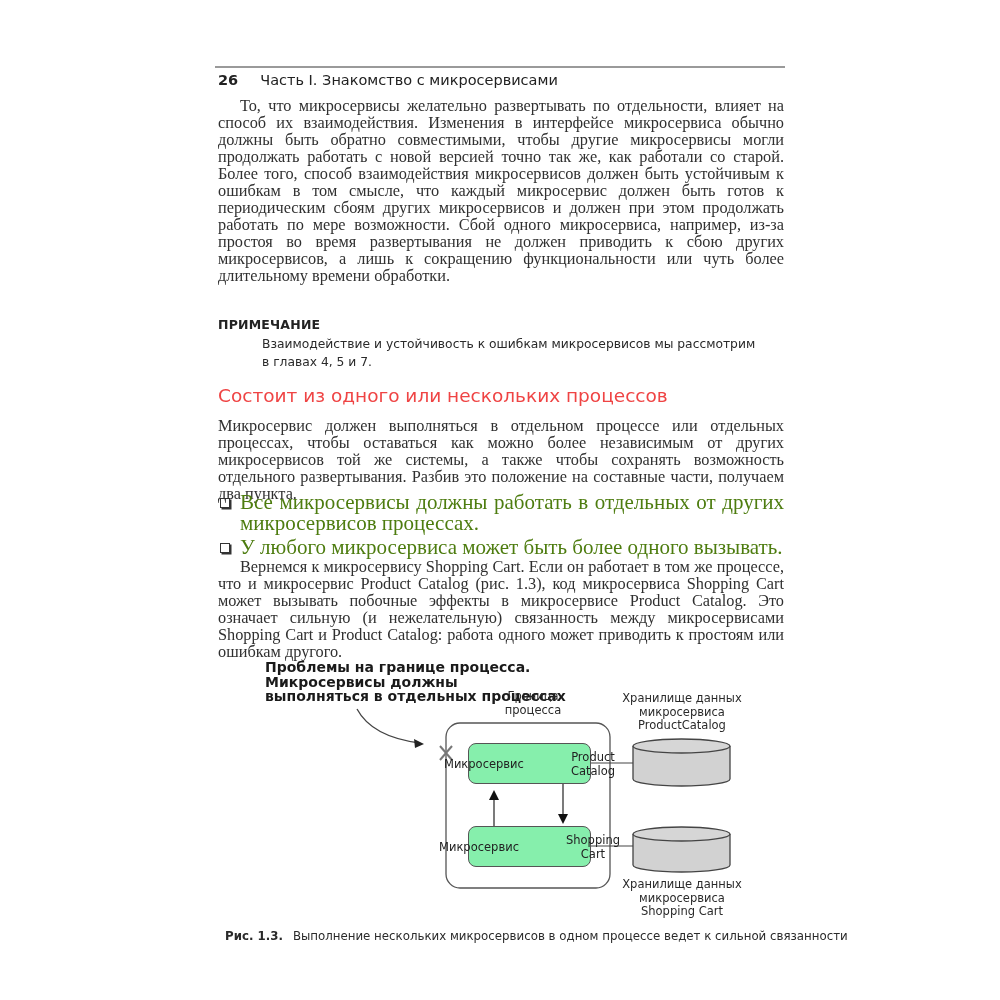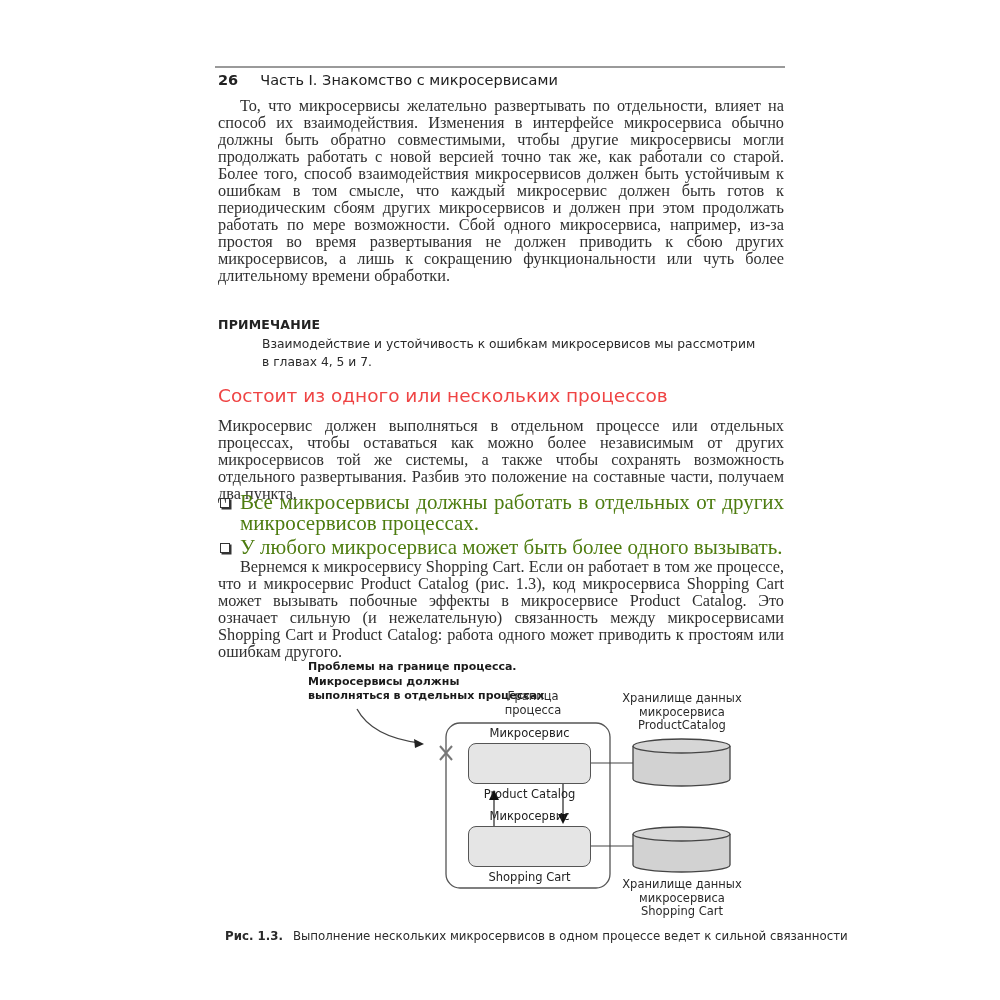--- a/index.html
+++ b/index.html
@@ -10,22 +10,22 @@
   .runhead .num { font-weight:bold; margin-right:22px; }
   .body-text { position:absolute; left:218px; width:566px; font-family:"Liberation Serif", serif; font-size:16.3px; line-height:17px; color:#303030; text-align:justify; }
   .indent { text-indent:22px; }
   .note-title { position:absolute; left:218px; top:305px; font-family:"DejaVu Sans", sans-serif; font-weight:bold; font-size:12.5px; color:#222; letter-spacing:0.2px; }
   .note-body { position:absolute; left:262px; top:324px; width:500px; font-family:"DejaVu Sans", sans-serif; font-size:12.3px; line-height:17.5px; color:#2a2a2a; }
   .section-title { position:absolute; left:218px; top:373px; font-family:"DejaVu Sans", sans-serif; font-size:18.5px; color:#ef4444; }
   .bullets { position:absolute; left:218px; top:480px; width:566px; font-family:"Liberation Serif", serif; font-size:21px; line-height:20.6px; color:#4d7c0f; }
   .bullet { position:relative; padding-left:22px; margin-bottom:4px; text-align:justify; }
   .bullet .box { position:absolute; left:2px; top:6px; width:8px; height:8px; border:1.3px solid #333; box-shadow:1.5px 1.5px 0 #333; }
   .fig-label { position:absolute; font-family:"DejaVu Sans", sans-serif; color:#2a2a2a; text-align:center; }
-  .fig-callout { position:absolute; left:265px; top:648px; font-family:"DejaVu Sans", sans-serif; font-weight:bold; font-size:11px; line-height:14.5px; color:#1a1a1a; white-space:nowrap;margin-left:43px; }
-  .svc-box { position:absolute; background:#e5e5e5; border:1.3px solid #555; border-radius:8px; font-family:"DejaVu Sans", sans-serif; font-size:11.5px; line-height:14px; color:#222; display:flex; flex-direction:column; align-items:center; justify-content:center; text-align:center;gap:47px; }
+  .fig-callout { position:absolute; left:265px; top:648px; font-family:"DejaVu Sans", sans-serif; font-weight:bold; font-size:14px; line-height:14.5px; color:#1a1a1a; white-space:nowrap; }
+  .svc-box { position:absolute; background:#86efac; border:1.3px solid #555; border-radius:8px; font-family:"DejaVu Sans", sans-serif; font-size:11.5px; line-height:14px; color:#222; display:flex; flex-direction:row; align-items:center; justify-content:center; text-align:center;gap:47px; }
   .caption { position:absolute; left:225px; top:917px; font-family:"DejaVu Sans", sans-serif; font-size:11.8px; color:#2a2a2a; white-space:nowrap; }
   .caption b { font-weight:bold; margin-right:10px; }
   svg.overlay { position:absolute; left:0; top:0; }
 </style>
 </head>
 <body>
 
 <div class="page">
 
   <div class="rule"></div>

